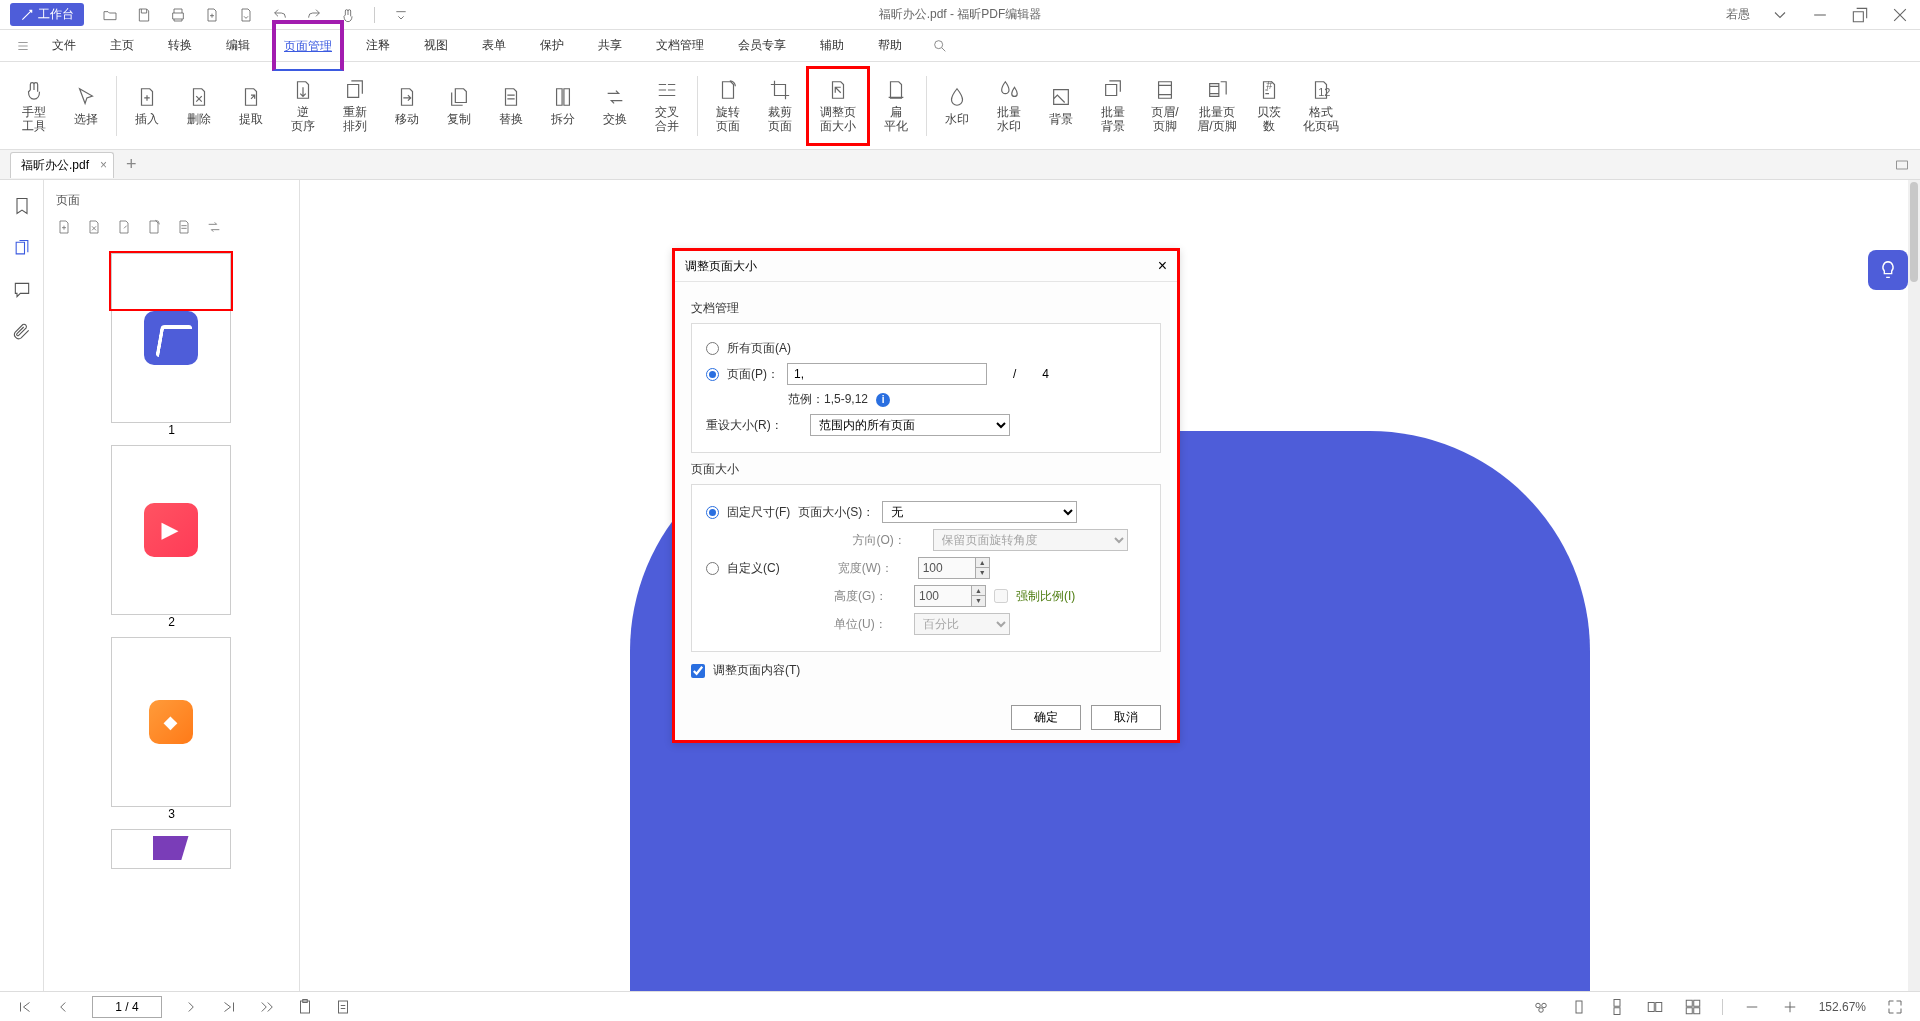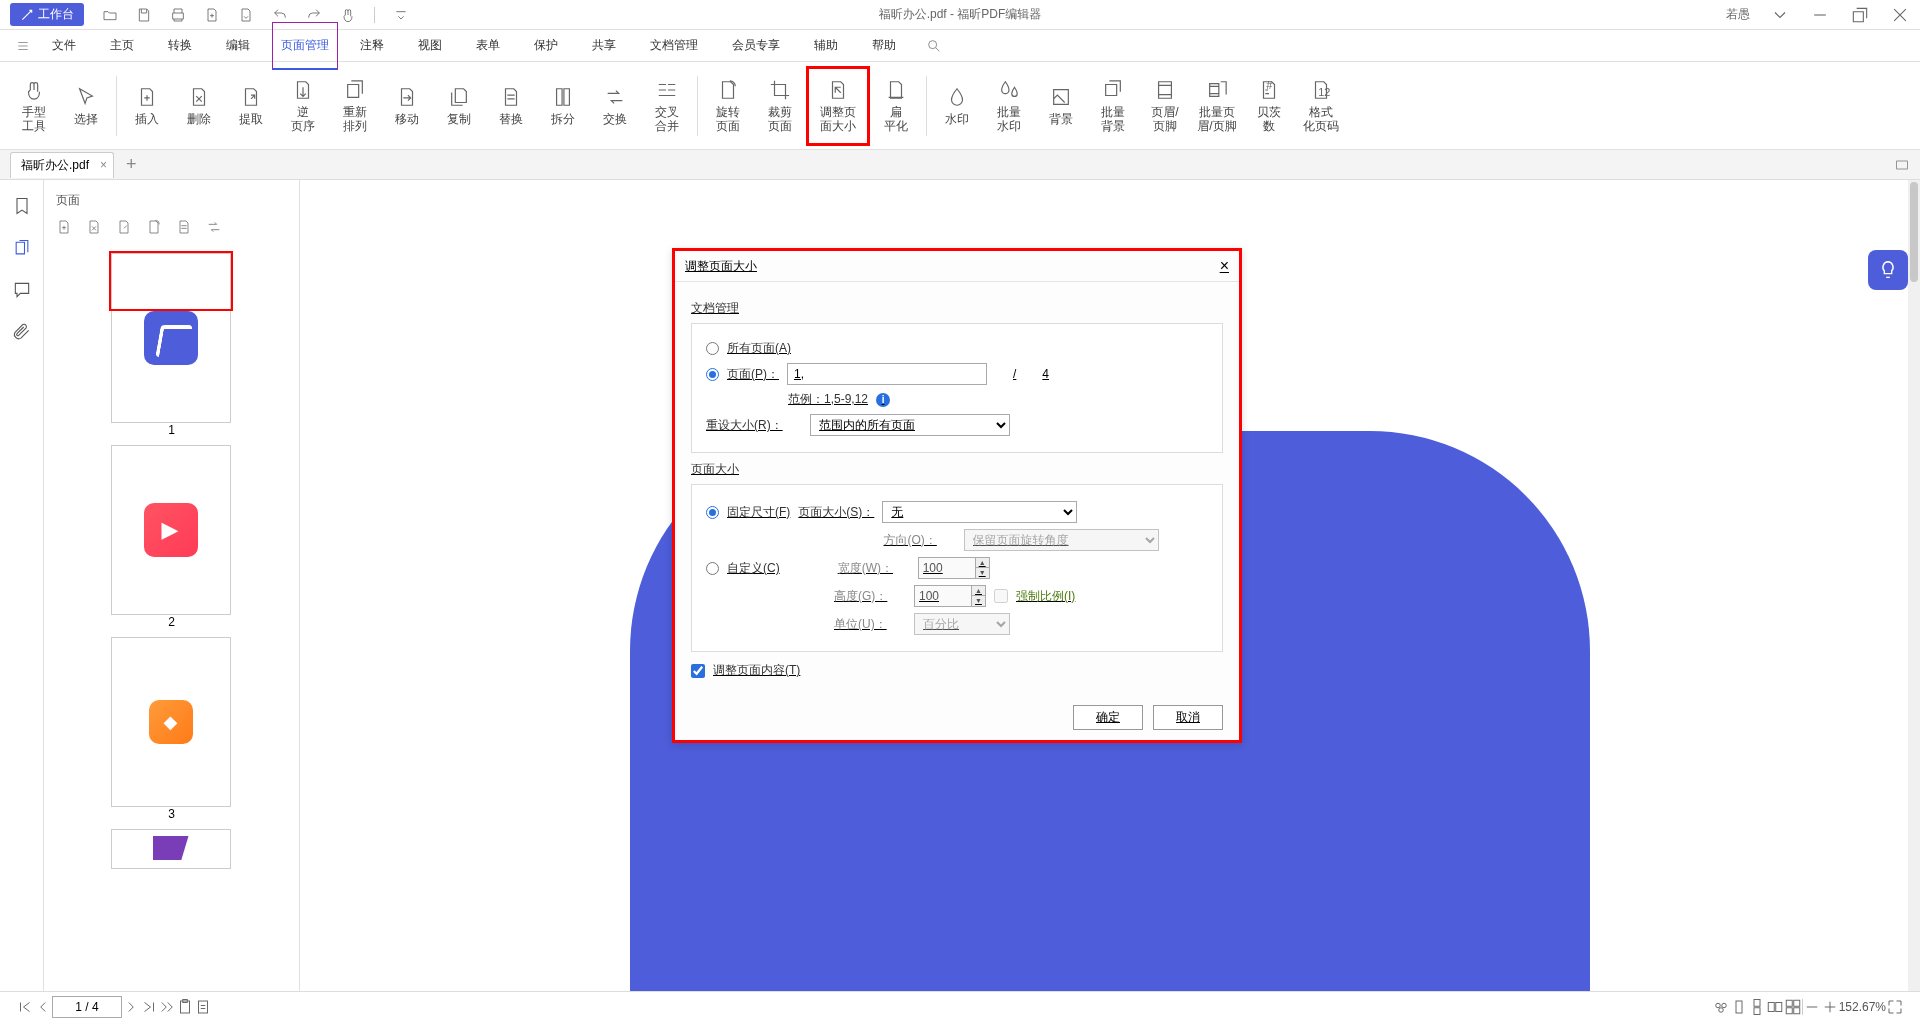--- a/index.html
+++ b/index.html
@@ -11,21 +11,21 @@
 .tb-icons { display: flex; gap: 18px; margin-left: 18px; align-items: center; }
 .tb-icon { width: 16px; height: 16px; stroke: #666; fill: none; stroke-width: 1.3; cursor: pointer; }
 .title-center { position: absolute; left: 50%; transform: translateX(-50%); color: #666; }
 .title-right { position: absolute; right: 10px; display: flex; align-items: center; gap: 20px; color: #666; }
 .win-ctrl { width: 20px; height: 20px; stroke: #666; fill: none; stroke-width: 1.3; cursor: pointer; }
 
 
 .menubar { height: 32px; background: #fff; display: flex; align-items: center; padding: 0 16px; gap: 10px; border-bottom: 1px solid #e0e0e0; }
 .menu-item { padding: 6px 12px; color: #333; cursor: pointer; }
 .menu-item.active { color: #3b5ae0; border-bottom: 2px solid #3b5ae0; position: relative; }
-.menu-highlight { border: 1px solid #a21caf; padding: 14px 8px; }
+.menu-highlight { border: 4px solid #a21caf; padding: 14px 8px; text-decoration: underline; }
 
 
 .ribbon { height: 88px; background: #fff; display: flex; align-items: center; padding: 0 8px; border-bottom: 1px solid #e0e0e0; }
 .ribbon-item { display: flex; flex-direction: column; align-items: center; justify-content: center; width: 52px; height: 80px; cursor: pointer; color: #444; }
 .ribbon-item.highlight { border: 3px solid red; width: 64px; }
 .ribbon-icon { width: 22px; height: 22px; stroke: #666; fill: none; stroke-width: 1.3; margin-bottom: 4px; }
 .ribbon-label { text-align: center; line-height: 14px; font-size: 12px; }
 .ribbon-sep { width: 1px; height: 60px; background: #ddd; margin: 0 4px; }
 
 
@@ -54,21 +54,21 @@
 .tlogo.red { background: linear-gradient(135deg,#ff5362,#ff3b57); position:relative; }
 .tlogo.red::after { content:"▶"; color:#fff; position:absolute; left:18px; top:14px; font-size:22px; }
 .tlogo.orange { background: linear-gradient(135deg,#ff9b3a,#ff7a18); position:relative; width:44px; height:44px; }
 .tlogo.orange::after { content:"◆"; color:#fff; position:absolute; left:15px; top:11px; font-size:18px; }
 
 .canvas { flex: 1; background: #fff; position: relative; display: flex; justify-content: center; overflow: hidden; }
 .canvas-bg { position: absolute; inset: 0; background: #fff; }
 .big-shape { position: absolute; bottom: -400px; left: 50%; transform: translateX(-50%); width: 960px; height: 960px; background: #4e5dd9; border-radius: 220px; }
 
 
-.dialog-wrap { position: absolute; left: 672px; top: 248px; width: 570px; background: #fdfdfd; border: 3px solid red; box-shadow: 0 2px 8px rgba(0,0,0,.15); text-decoration: underline; }
+.dialog-wrap { position: absolute; left: 672px; top: 248px; width: 508px; background: #fdfdfd; border: 3px solid red; box-shadow: 0 2px 8px rgba(0,0,0,.15); }
 .dialog-title { display: flex; align-items: center; justify-content: space-between; padding: 6px 10px; border-bottom: 1px solid #e5e5e5; }
 .dialog-body { padding: 10px 16px; }
 .group-title { color: #333; margin: 8px 0 6px; }
 .group-box { border: 1px solid #dcdcdc; padding: 10px 14px; background: #fff; }
 .row { display: flex; align-items: center; gap: 8px; margin: 6px 0; }
 .row label { color: #333; }
 .radio { appearance: none; width: 13px; height: 13px; border: 1px solid #777; border-radius: 50%; position: relative; }
 .radio:checked { border-color: #2a6fe0; }
 .radio:checked::after { content:""; position:absolute; width:7px; height:7px; background:#2a6fe0; border-radius:50%; top:2px; left:2px; }
 .chk { width:14px; height:14px; accent-color:#2a6fe0; }
@@ -78,21 +78,21 @@
 .spin { display:inline-flex; border:1px solid #aaa; height:22px; align-items:center; }
 .spin input { border:none; width:56px; padding:0 4px; height:20px; }
 .spin .spinbtn { width:14px; background:#eee; display:flex; flex-direction:column; height:20px;}
 .spin .spinbtn div{height:10px; font-size:7px; text-align:center; line-height:10px; color:#555; border-left:1px solid #aaa;}
 .spin .spinbtn div:first-child{border-bottom:1px solid #aaa;}
 .info-dot { width:14px; height:14px; border-radius:50%; background:#2a6fe0; color:#fff; display:inline-flex; align-items:center; justify-content:center; font-size:10px; font-weight:bold;}
 .dialog-footer { display: flex; justify-content: flex-end; gap: 10px; padding: 10px 16px; }
 .dlg-btn { border: 1px solid #999; background: #fff; padding: 3px 22px; cursor: pointer; }
 
 
-.statusbar { position: absolute; bottom: 0; left: 0; right: 0; height: 30px; background: #fff; border-top: 1px solid #ddd; display: flex; align-items: center; padding: 0 16px; gap: 0; color: #555; }
+.statusbar { position: absolute; bottom: 0; left: 0; right: 0; height: 30px; background: #fff; border-top: 1px solid #ddd; display: flex; align-items: center; padding: 0 16px; gap: 20px; color: #555; }
 .statusbar .sp { flex:1; }
 .status-icon { width:18px; height:18px; stroke:#666; fill:none; stroke-width:1.3; cursor:pointer; }
 
 
 .help-bulb { position:absolute; right:12px; top:250px; width:40px; height:40px; background:#4e5dd9; border-radius:8px; display:flex; align-items:center; justify-content:center; }
 .help-bulb svg { width:22px; height:22px; stroke:#fff; fill:none; stroke-width:1.5; }
 
 
 .vscroll { position:absolute; right:0; top:180px; bottom:30px; width:12px; background:#f0f0f0; }
 .vscroll div { width:8px; height:100px; background:#c8c8c8; margin:2px auto; border-radius:4px; }

